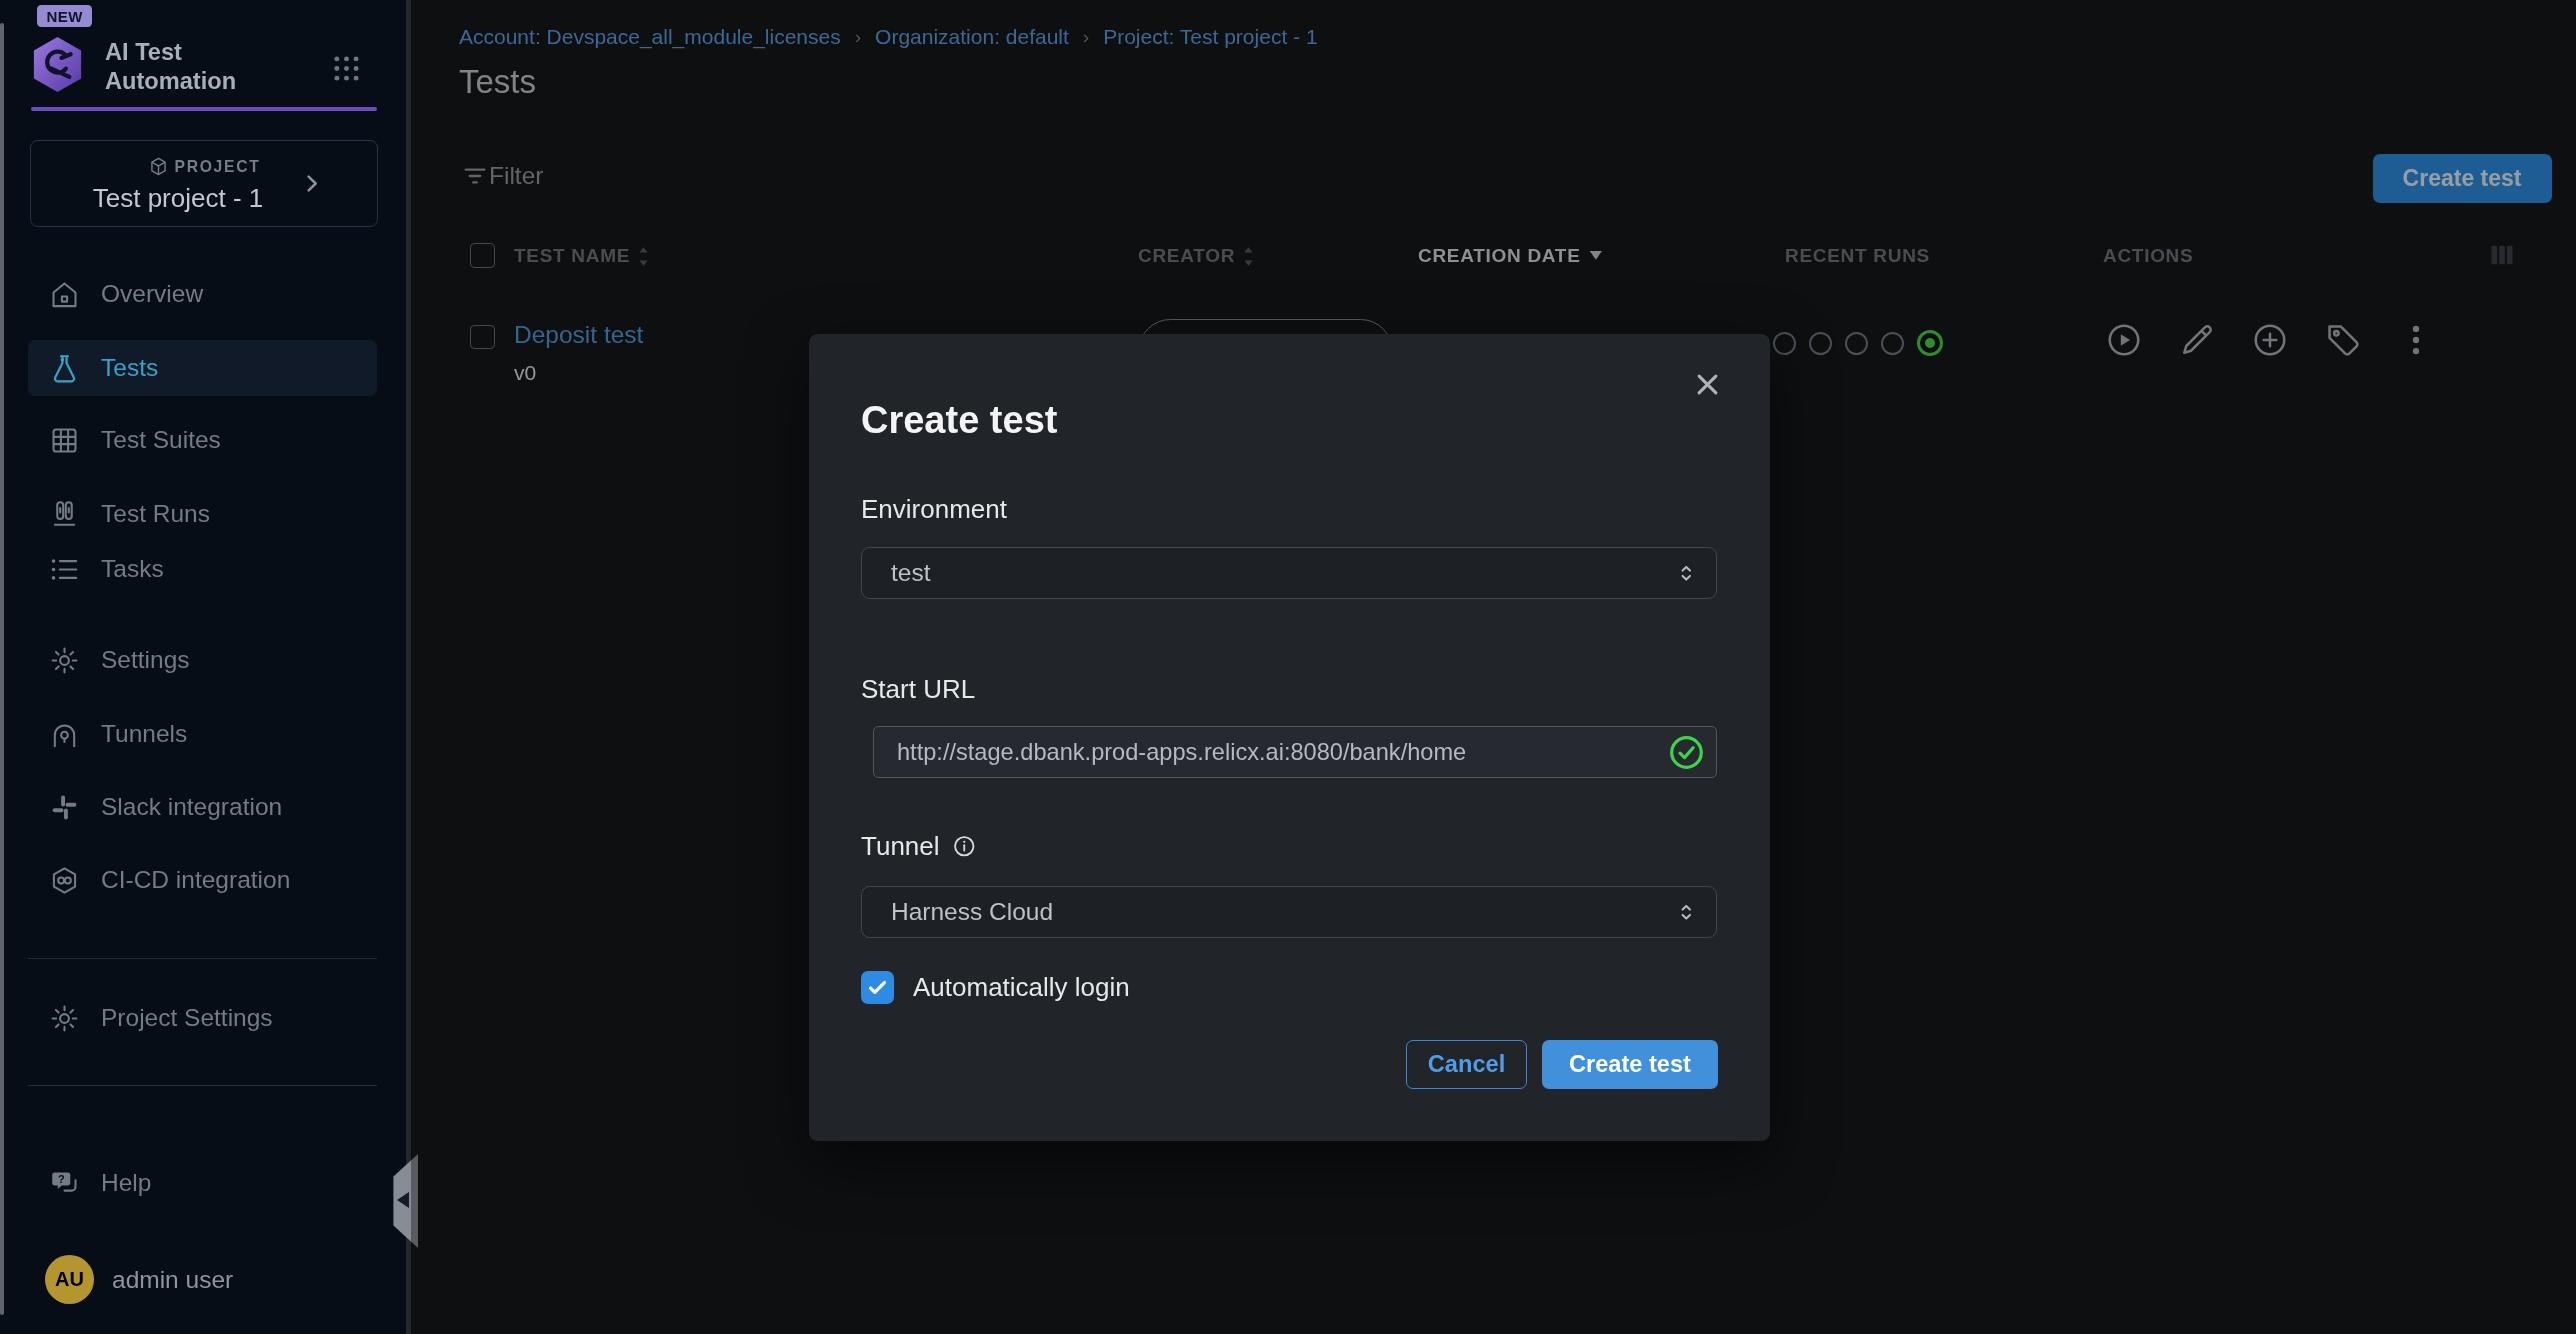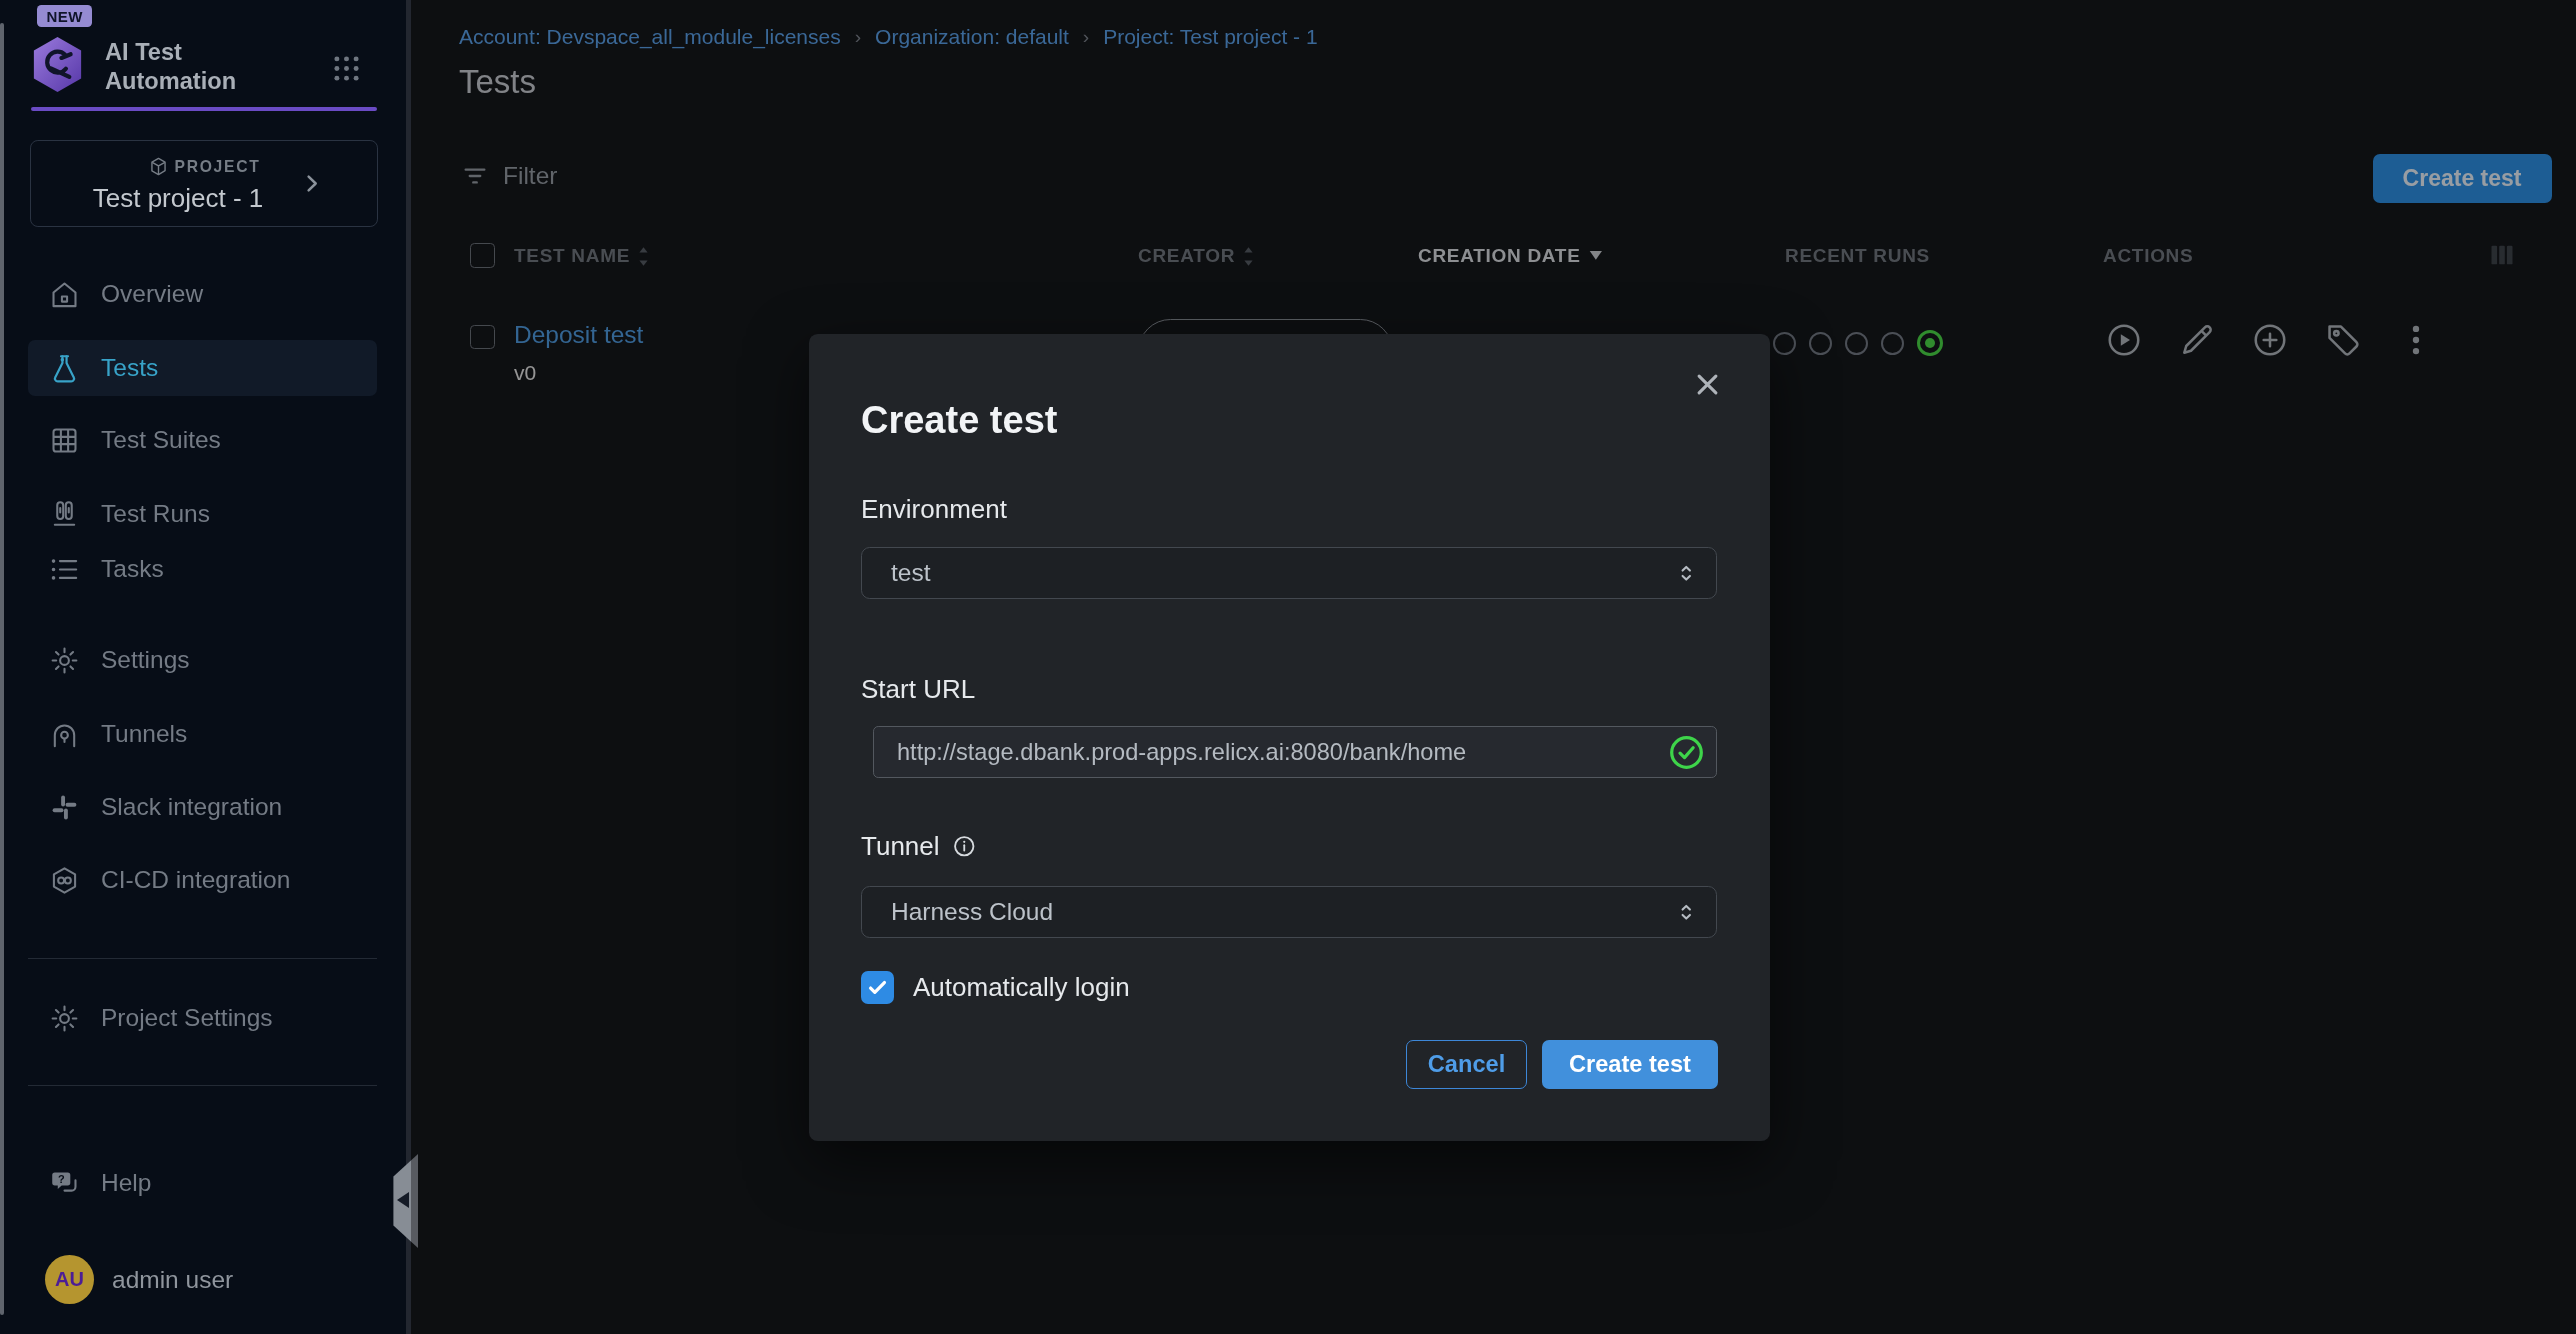--- a/index.html
+++ b/index.html
@@ -21,34 +21,34 @@
   .project-card-top svg { width:21px; height:21px; }
   .project-label { font-size:15.7px; font-weight:700; letter-spacing:1.7px; }
   .project-name { position:absolute; left:0; right:52px; top:42px; text-align:center; font-size:26px; color:#c3c8ce; }
   .project-chevron { position:absolute; right:54px; top:31px; width:23px; height:23px; color:#8b929b; }
 
   .nav-item { position:absolute; left:28px; width:349px; height:56px; display:flex; align-items:center; gap:21px; padding-left:21px; border-radius:7px; color:#747b85; font-size:24.5px; cursor:pointer; }
   .nav-item svg { width:31px; height:31px; flex:none; }
   .nav-item.active { background:#111a28; color:#38a3c8; }
   .side-divider { position:absolute; left:28px; width:349px; height:0.9px; background:#232a35; }
 
-  .avatar { position:absolute; left:45px; top:1255px; width:49px; height:49px; border-radius:50%; background:#b5952f; color:#4c1d95; font-size:20px; font-weight:700; display:flex; align-items:center; justify-content:center; }
+  .avatar { position:absolute; left:45px; top:1255px; width:49px; height:49px; border-radius:50%; background:#b5952f; color:#000000; font-size:20px; font-weight:700; display:flex; align-items:center; justify-content:center; }
   .user-name { position:absolute; left:112px; top:1266px; font-size:24.5px; color:#8f959d; }
 
   .collapse-handle { position:absolute; left:388px; top:1154px; width:30px; height:94px; background:#878d95; clip-path:polygon(100% 0, 18% 24%, 18% 76%, 100% 100%); cursor:pointer; }
   .collapse-handle:after { content:""; position:absolute; left:8.7px; top:38px; border-right:12.2px solid #141a26; border-top:8.7px solid transparent; border-bottom:8.7px solid transparent; }
 
   
   .main { position:absolute; left:406px; top:0; width:2170px; height:1334px; background:#15171b; border-left:5.2px solid #232730; }
   .breadcrumb { position:absolute; left:48px; top:24.5px; display:flex; align-items:center; gap:14px; font-size:21px; }
   .crumb { color:#5aa0e8; cursor:pointer; }
   .crumb-sep { color:#7c828b; font-size:19px; }
   .page-title { position:absolute; left:48px; top:63px; font-size:33px; font-weight:500; color:#c6cad0; }
 
-  .filter-btn { position:absolute; left:50px; top:162px; display:flex; align-items:center; gap:14px; color:#959ca4; font-size:24.5px; cursor:pointer; }
+  .filter-btn { position:absolute; left:50px; top:162px; display:flex; align-items:center; color:#959ca4; font-size:24.5px; cursor:pointer; }
   .filter-btn svg { width:28px; height:28px; }
   .create-test-top { position:absolute; right:24.5px; top:154px; height:49px; padding:0 30px; background:#2d8fe4; border:none; border-radius:7px; color:#eaf2fa; font-size:23px; font-weight:600; display:flex; align-items:center; cursor:pointer; font-family:inherit; }
 
   .thead { position:absolute; top:236px; left:0; right:0; height:42px; font-size:19px; font-weight:700; letter-spacing:0.7px; color:#71777f; }
   .th { position:absolute; top:8.7px; display:flex; align-items:center; gap:7px; }
   .th.sorted { color:#d9dce0; }
   .sort-pair { width:13px; height:23px; color:#565c64; }
   .sort-desc { width:15.7px; height:10.5px; color:#c9ccd1; }
   .cbx { position:absolute; width:24.5px; height:24.5px; border:1.7px solid #6b7178; border-radius:4.4px; background:transparent; cursor:pointer; }
   .cols-icon { position:absolute; left:2077px; top:5.2px; width:28px; height:28px; color:#3e4document4b; color:#3e444b; cursor:pointer; }

